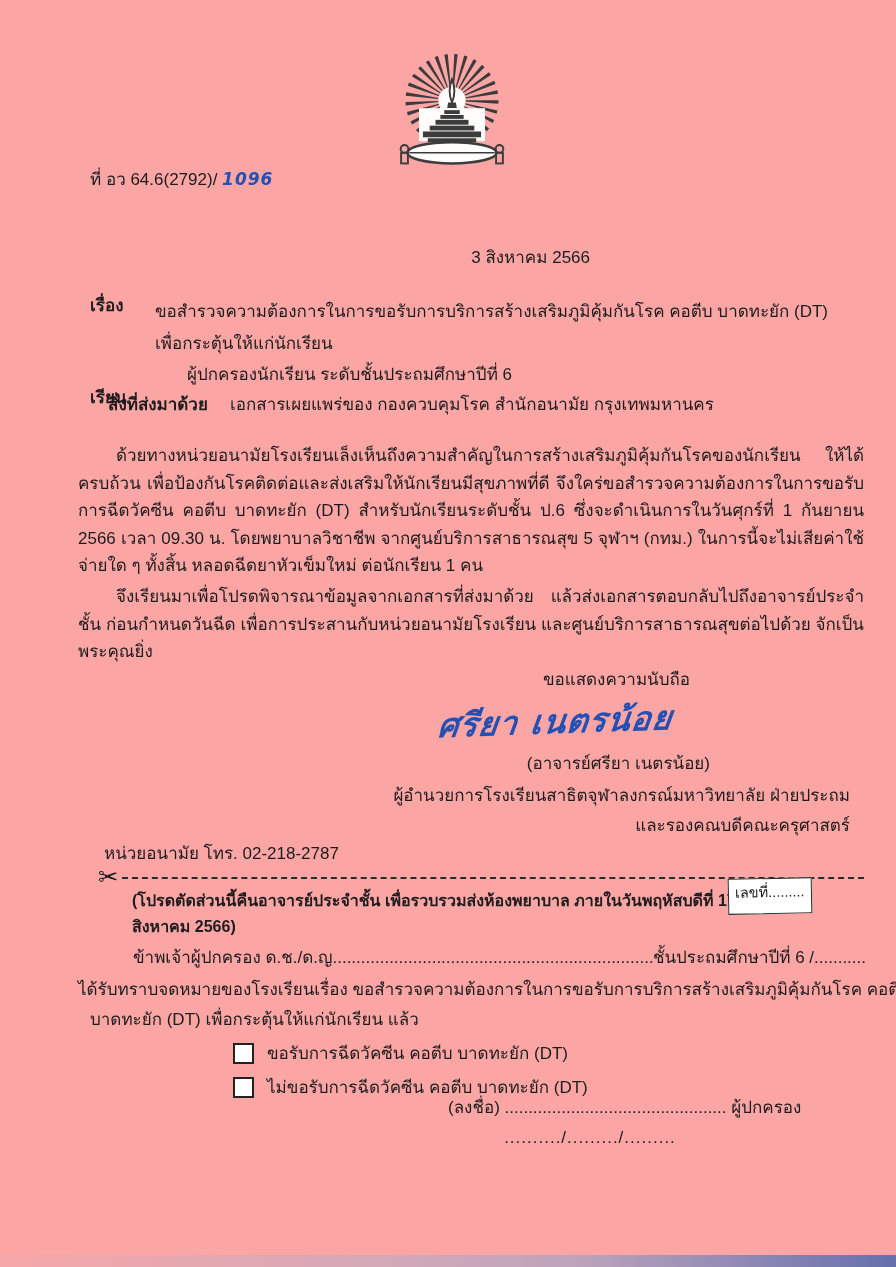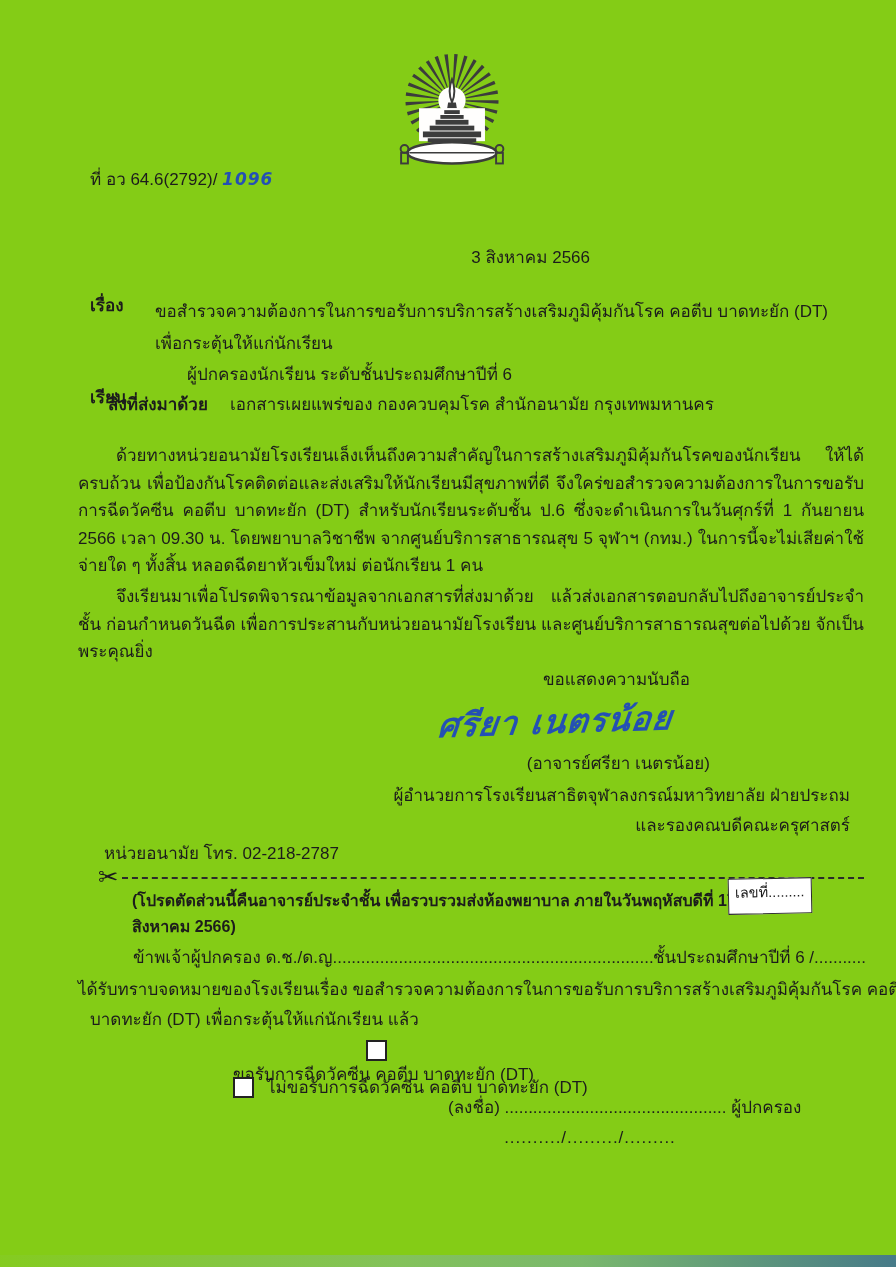--- a/index.html
+++ b/index.html
@@ -1,18 +1,18 @@
 <!DOCTYPE html>
 <html><head>
 <meta charset="utf-8">
 <style>
   html,body{margin:0;padding:0;background:#e8e8e8;}
   .page{
     position:relative; width:896px; height:1267px; margin:0 auto;
-    background:#84cc16; overflow:hidden;
+    background:#fca5a5; overflow:hidden;
     font-family:"Liberation Sans","DejaVu Sans",sans-serif;
     color:#1c1c1c; font-size:17px; line-height:1.6;
   }
   .abs{position:absolute;}
   .center{text-align:right;}
   .hand-blue{
     color:#2450b4; font-style:italic; font-weight:bold;
     font-family:"DejaVu Sans","Liberation Sans",sans-serif;
     letter-spacing:1px;
   }
@@ -45,21 +45,21 @@
     border:1.6px solid #2b2b2b; transform:rotate(-1.2deg);
     font-size:14.5px; padding:2px 6px; box-sizing:border-box; background:#fff;
   }
   
   .form-line{left:78px; width:788px; white-space:nowrap;}
   .fl1{top:944px; display:flex;}
   .fl1 .dots{flex:1; overflow:hidden;}
   .fl2{top:976px;}
   .fl3{top:1006px;}
   .chk-row{left:233px; display:flex; align-items:center;}
-  .chk1{top:1040px;flex-direction:column;} .chk2{top:1074px;align-items:center;}
+  .chk1{top:1040px;} .chk2{top:1074px;align-items:center;}
   .chk-box{
     width:17px; height:17px; border:2.3px solid #222; margin-right:13px;
     background:#fff; flex:0 0 auto;
   }
   .sign-line{left:448px; top:1094px; width:340px; white-space:nowrap;}
   .date-dots{left:470px; top:1124px; width:240px; text-align:center; letter-spacing:1px;}
   
   .scan-edge{
     left:0; bottom:0; width:896px; height:12px;
     background:linear-gradient(90deg,

